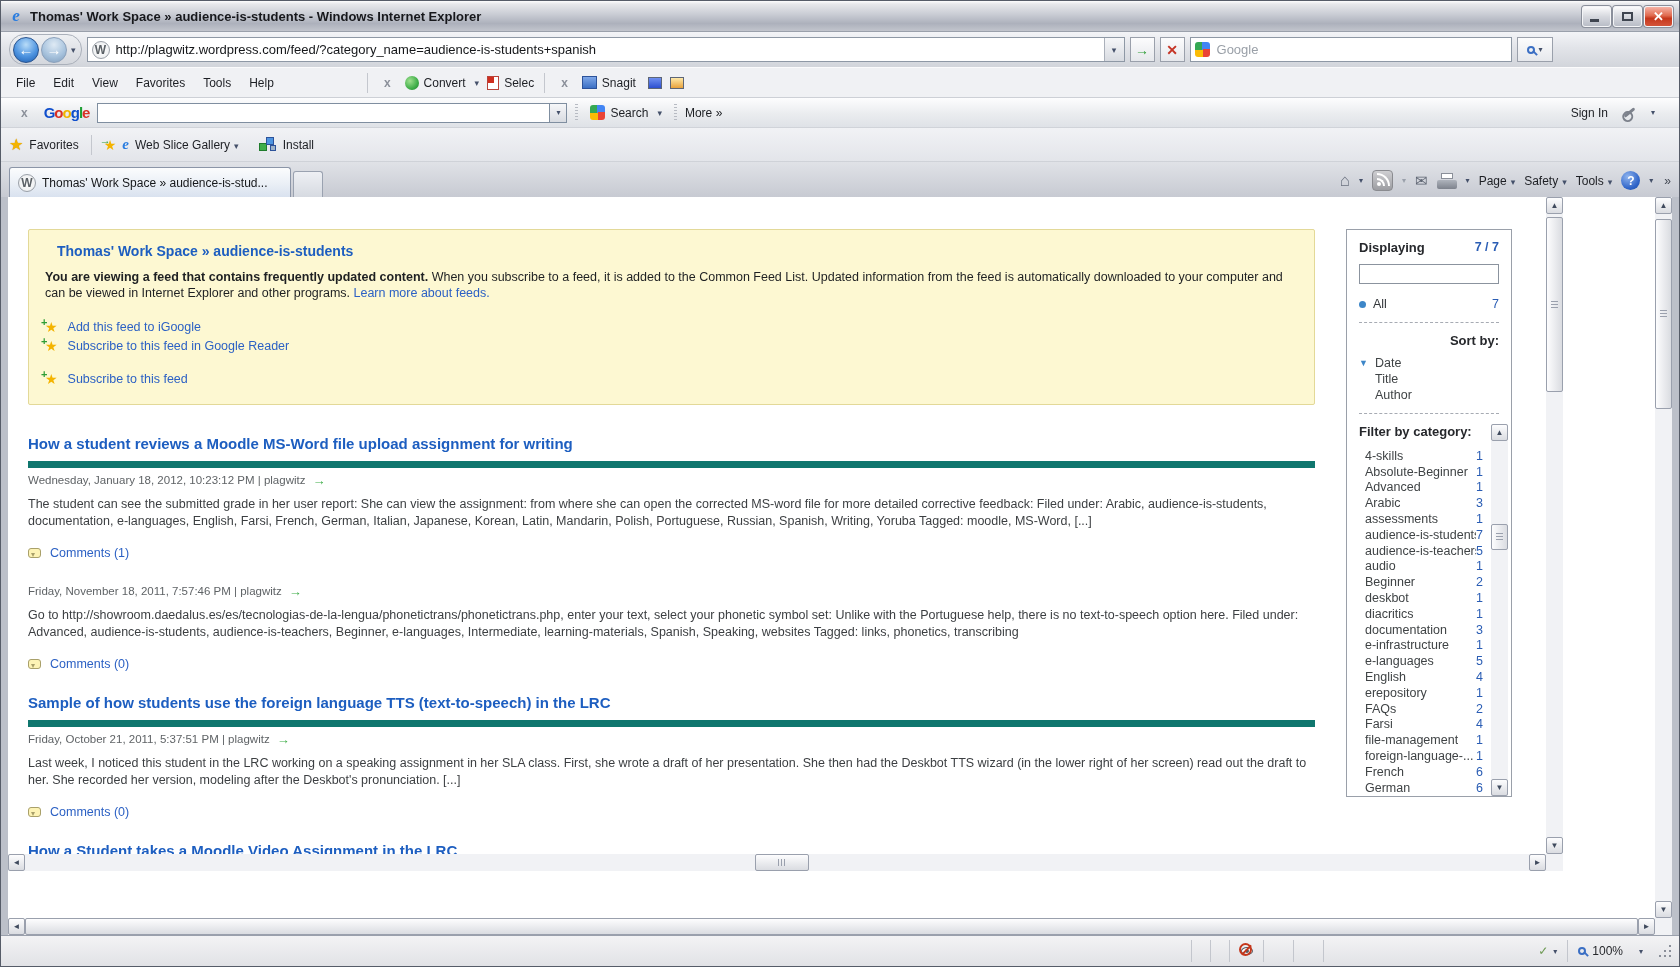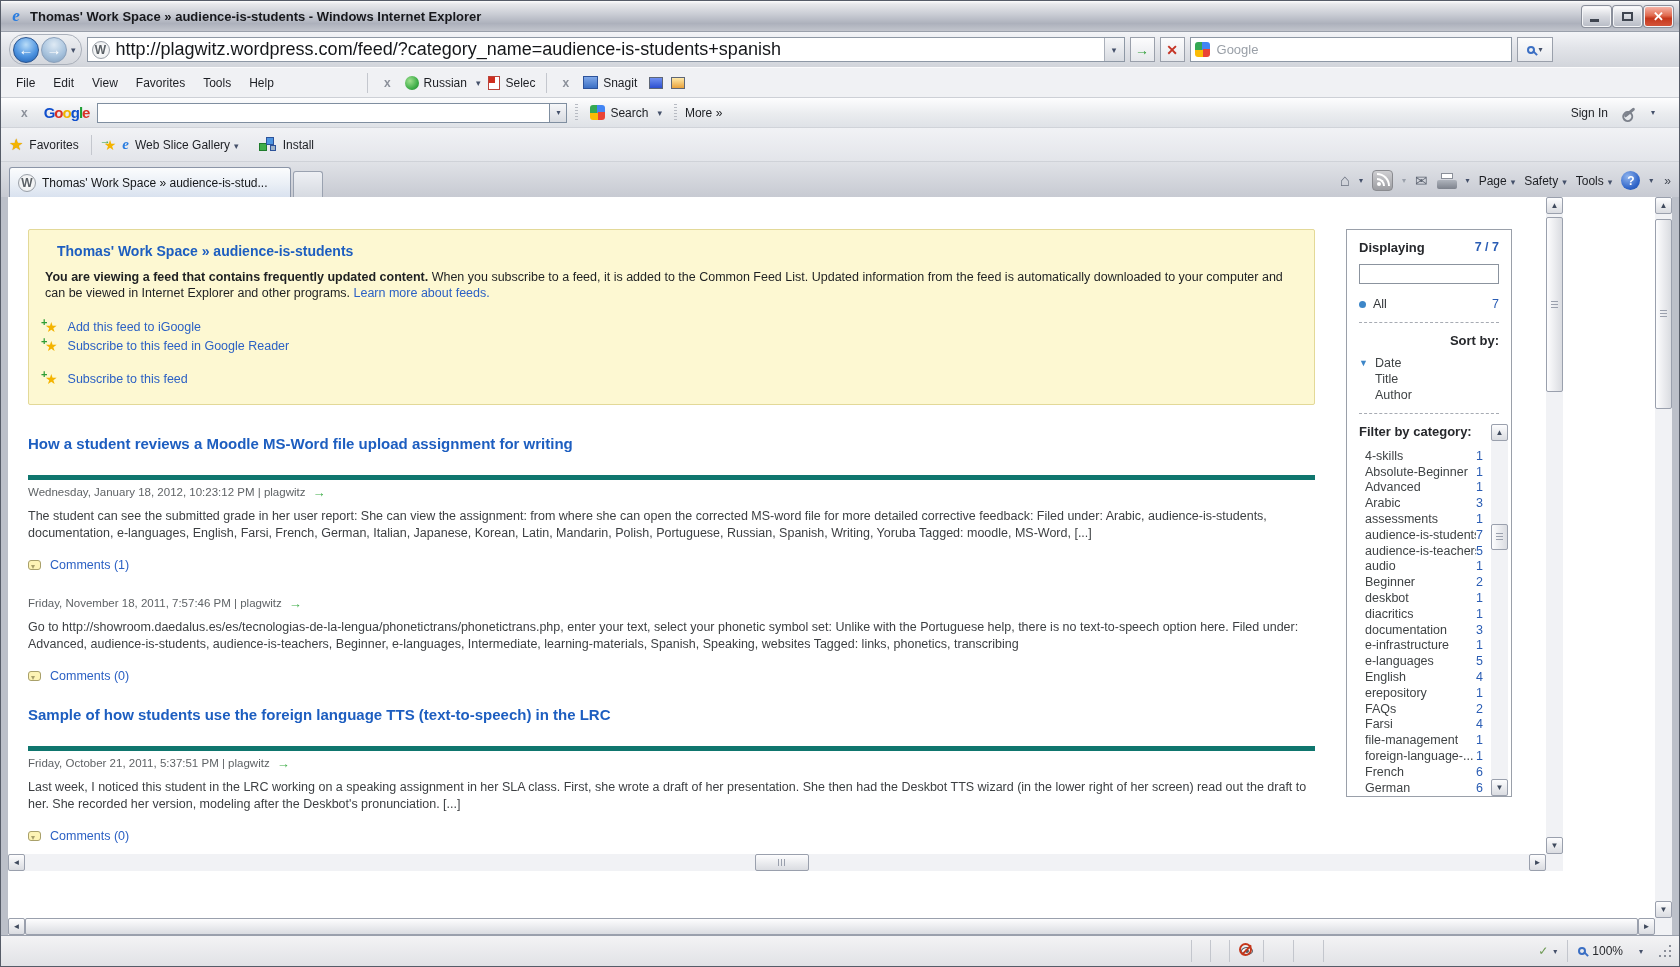--- a/index.html
+++ b/index.html
@@ -33,21 +33,21 @@
     font-size:15px;font-weight:bold;display:flex;align-items:center;justify-content:center;
     background:radial-gradient(circle at 50% 28%,#b8dcf8,#4e94e0 55%,#1b5cb0);}
   .navball.disabled{background:radial-gradient(circle at 50% 28%,#dfeaf4,#a9c4de 55%,#7e9cbc);
     border-color:#8aa0bb;}
   .nav-chevron{font-size:9px;color:#44506a;padding:0 2px;}
   .addressbar{display:flex;align-items:center;height:25px;background:#fff;
     border:1px solid #8e98a5;flex:0 0 1038px;padding-left:4px;}
   .favicon-w{width:18px;height:18px;border-radius:50%;border:1px solid #9aa0a8;color:#5b6166;
     font-size:12px;font-weight:bold;display:flex;align-items:center;justify-content:center;
     background:radial-gradient(#ffffff,#e8eaec);}
-  .address-input{flex:1;border:none;outline:none;font-size:18px;color:#15171a;padding:0 6px;
+  .address-input{flex:1;border:none;outline:none;font-size:13px;color:#15171a;padding:0 6px;
     font-family:"Liberation Sans",sans-serif;background:transparent;}
   .field-drop{width:20px;height:23px;border-left:1px solid #aab0ba;display:flex;align-items:center;
     justify-content:center;font-size:9px;color:#44506a;background:linear-gradient(#f6f7f9,#d8dbe1);}
   .sq-btn{width:25px;height:25px;border:1px solid #9aa0ab;background:linear-gradient(#fcfcfd,#e6e8ec);
     display:flex;align-items:center;justify-content:center;font-weight:bold;font-size:14px;}
   .go-arrow{color:#2f9e37;} .stop-x{color:#c53425;}
   .gsearchbox{display:flex;align-items:center;height:25px;background:#fff;border:1px solid #8e98a5;
     flex:0 0 322px;padding-left:4px;gap:3px;}
   .gball{width:15px;height:15px;border-radius:3px;
     background:conic-gradient(#4285f4 0 25%,#ea4335 0 50%,#fbbc05 0 75%,#34a853 0);}
@@ -170,22 +170,22 @@
   .feedinfo-text b{font-weight:bold;}
   .feed-link{color:#2c61c4;text-decoration:none;}
   .feed-actions{margin-top:16px;}
   .feed-action{display:flex;align-items:center;gap:10px;height:19px;font-size:12.5px;}
   .feed-action:last-child{margin-top:14px;}
   .feed-action a{color:#2c61c4;text-decoration:none;}
 
   
   .items{margin-left:20px;width:1287px;margin-top:30px;}
   .item{margin-bottom:23px;}
-  .item-title{font-size:15px;font-weight:bold;color:#1d5ec0;padding-bottom:23px;
-    border-bottom:5px solid #0f766e;cursor:pointer;}
+  .item-title{font-size:15px;font-weight:bold;color:#1d5ec0;padding-bottom:9px;
+    border-bottom:7px solid #0f766e;cursor:pointer;}
   .item-meta{margin-top:4px;height:16px;display:flex;align-items:center;gap:7px;
     font-size:11.5px;color:#5f6366;}
   .green-arrow::before{content:"→";color:#3fae49;font-weight:bold;font-size:13px;}
   .item-body{margin-top:8px;font-size:12.5px;color:#3c3f42;line-height:17px;min-height:38px;}
   .item-comments{margin-top:12px;display:flex;align-items:center;gap:9px;font-size:12.5px;color:#2c61c4;}
   .bubble{width:13px;height:10px;background:#fdf3b5;border:1px solid #a9a06a;border-radius:3px;position:relative;}
   .bubble::after{content:"";position:absolute;left:2px;bottom:-4px;border:4px solid transparent;
     border-top-color:#a9a06a;border-left-width:2px;border-right-width:2px;}
 
   
@@ -295,21 +295,21 @@
     <span class="menu-item">File</span>
     <span class="menu-item">Edit</span>
     <span class="menu-item">View</span>
     <span class="menu-item">Favorites</span>
     <span class="menu-item">Tools</span>
     <span class="menu-item">Help</span>
     <span class="vsep" style="margin-left:84px;"></span>
     <span class="tb-x">x</span>
     <span class="tb-group chev-after">
       <span class="convert-icon"></span>
-      <span>Russian</span>
+      <span>Convert</span>
     </span>
     <span class="tb-group">
       <span class="pdf-icon"></span>
       <span>Selec</span>
     </span>
     <span class="vsep"></span>
     <span class="tb-x">x</span>
     <span class="tb-group">
       <span class="snagit-icon"></span>
       <span>Snagit</span>

